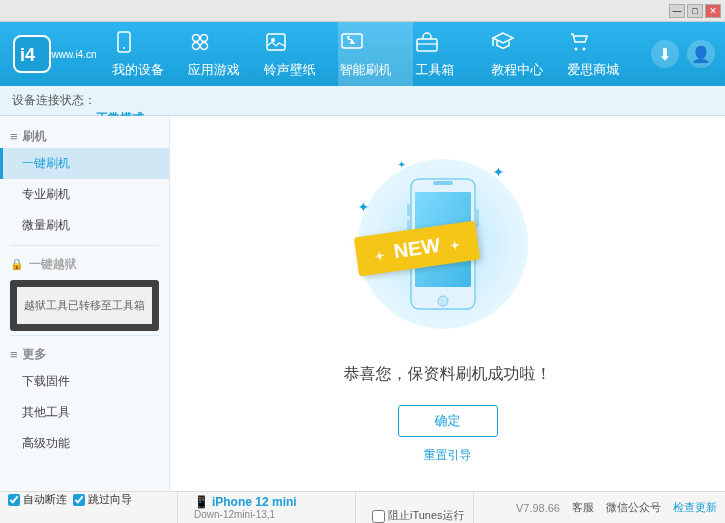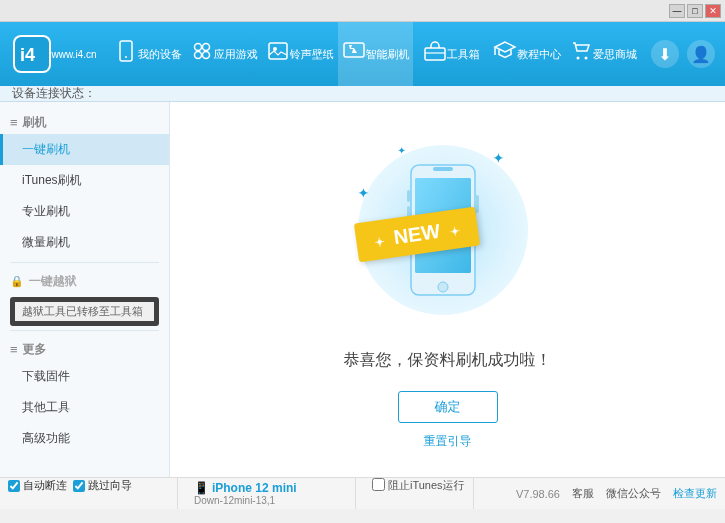--- a/index.html
+++ b/index.html
@@ -51,25 +51,24 @@
     .nav-logo .logo-text {
       color: #fff; font-size: 10px; margin-top: 0;
     }
     .nav-items {
       display: flex;
       flex: 1;
     }
     .nav-item {
       flex: 1;
       display: flex;
-      flex-direction: row;
-      align-items: center;
+      flex-direction: column;
       justify-content: center;
       color: #fff;
-      font-size: 11px;
+      font-size: 13px;
       cursor: pointer;
       padding: 6px 2px;
       position: relative;
     }
     .nav-item.active { background: rgba(255,255,255,0.2); }
     .nav-item .nav-icon {
       font-size: 22px;
       margin-bottom: 3px;
       line-height: 1;
     }
@@ -82,21 +81,21 @@
     .nav-right-btn {
       width: 28px; height: 28px;
       background: rgba(255,255,255,0.2);
       border-radius: 50%;
       display: flex; align-items: center; justify-content: center;
       color: #fff; font-size: 16px; cursor: pointer;
     }
 
     
     .status-bar {
-      height: 16px;
+      height: 30px;
       background: #e8f4fb;
       border-bottom: 1px solid #c8dde9;
       display: flex;
       align-items: center;
       padding: 0 12px;
       font-size: 12px;
       color: #555;
     }
     .status-normal {
       color: #1a9fd8;
@@ -139,23 +138,23 @@
       color: #1a9fd8;
       border-left: 3px solid #1a9fd8;
       padding-left: 19px;
     }
     .sidebar-divider {
       height: 1px; background: #dce8f0; margin: 4px 10px;
     }
     .sidebar-notice {
       margin: 4px 10px;
       background: #f0f0f0;
-      border: 5px solid #404040;
+      border: 7px solid #404040;
       border-radius: 3px;
-      padding: 2px 7px;
+      padding: 11px 7px;
       font-size: 11px;
       color: #666;
     }
 
     
     .content {
       flex: 1;
       display: flex;
       flex-direction: column;
       align-items: center;
@@ -276,21 +275,21 @@
       width: 170px;
       border-right: 1px solid #ddd;
       padding: 2px 8px;
       height: 100%;
       justify-content: center;
     }
     .device-name { color: #1a9fd8; font-weight: bold; font-size: 12px; display: flex; align-items: center; gap: 3px; }
     .device-info { color: #888; font-size: 10px; }
     .stop-itunes {
       font-size: 11px; color: #555;
-      display: flex; align-items: flex-start;
+      display: flex; align-items: flex-end;
       padding: 0 8px;
       border-right: 1px solid #ddd;
       height: 100%;
     }
     .bottom-right {
       flex: 1;
       display: flex;
       align-items: center;
       justify-content: flex-end;
       gap: 12px;
@@ -411,23 +410,20 @@
 <div class="main">
 
   <div class="sidebar">
 
     <div class="sidebar-section-title">
       <span class="section-icon">≡</span>
       <span>刷机</span>
     </div>
     <div class="sidebar-item active">
       <span>一键刷机</span>
-    </div>
-    <div class="sidebar-item">
-      <span>iTunes刷机</span>
     </div>
     <div class="sidebar-item">
       <span>专业刷机</span>
     </div>
     <div class="sidebar-item">
       <span>微量刷机</span>
     </div>
 
     <div class="sidebar-divider"></div>
 

